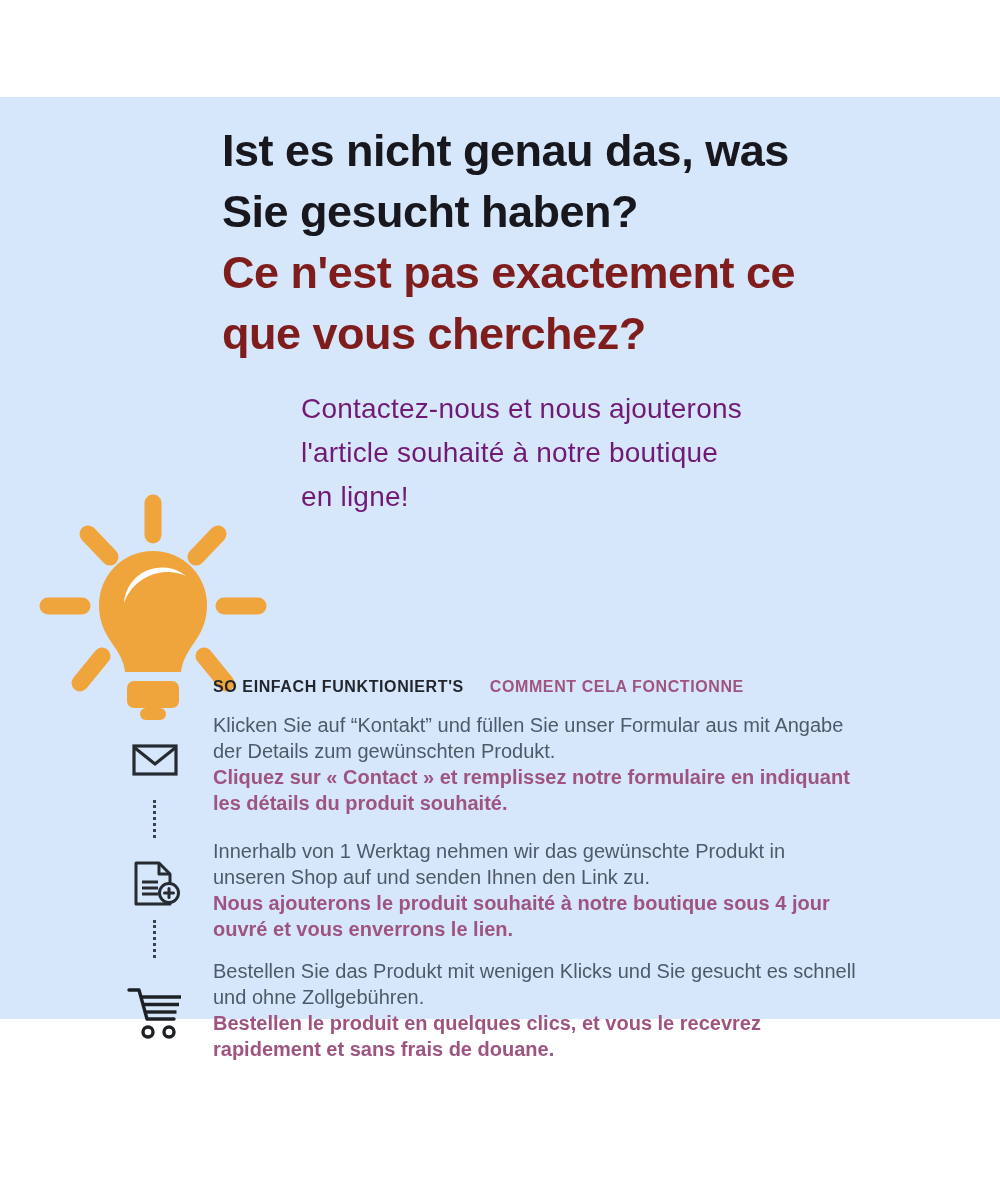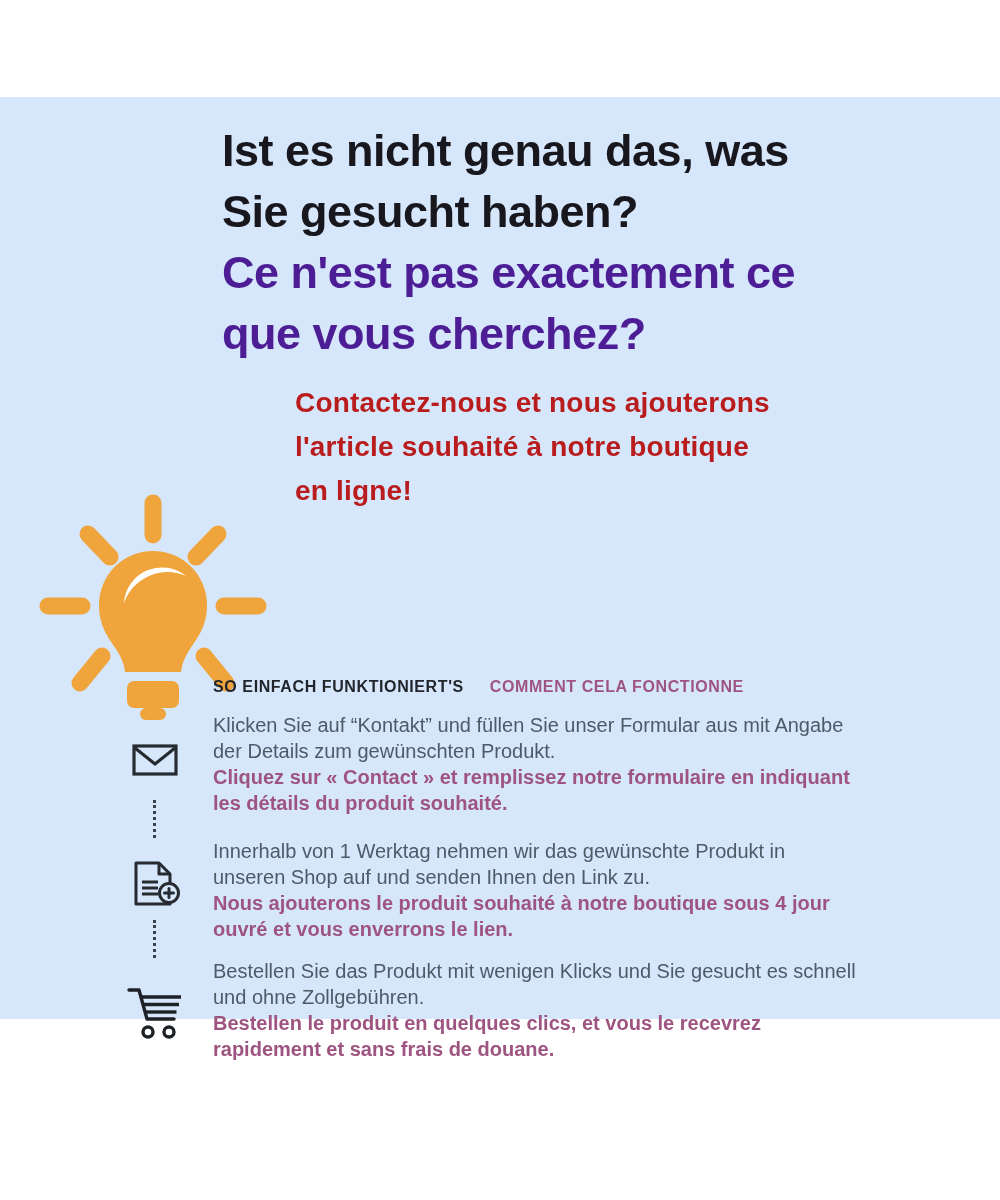--- a/index.html
+++ b/index.html
@@ -22,32 +22,32 @@
   .pre { white-space: pre-line; }
 
   
   .heading { left: 222px; top: 120px; width: 730px; }
   .heading-de {
     font-size: 45px; font-weight: 800; line-height: 61px;
     letter-spacing: -0.5px; color: #17171d; margin: 0;
   }
   .heading-fr {
     font-size: 45px; font-weight: 800; line-height: 61px;
-    letter-spacing: -0.5px; color: #4c1d95; margin: 0;
+    letter-spacing: -0.5px; color: #7f1d1d; margin: 0;
   }
 
   
   .intro { left: 295px; top: 381px; width: 600px; }
   .intro-de {
     font-size: 28px; font-weight: 700; line-height: 44px;
     color: #222b36; margin: 0; letter-spacing: 0.2px;
   }
   .intro-fr {
-    font-size: 28px; font-weight: 700; line-height: 44px;
-    color: #b91c1c; margin: 0; letter-spacing: 0.2px;
+    font-size: 28px; font-weight: 400; line-height: 44px;
+    color: #701a75; margin: 6px; letter-spacing: 0.2px;
   }
 
   
   .labels { left: 213px; top: 678px; display: flex; gap: 26px; align-items: baseline; }
   .label-de {
     font-size: 16px; font-weight: 800; letter-spacing: 0.6px; color: #22262c;
   }
   .label-fr {
     font-size: 16px; font-weight: 700; letter-spacing: 0.6px; color: #9e5480;
   }

